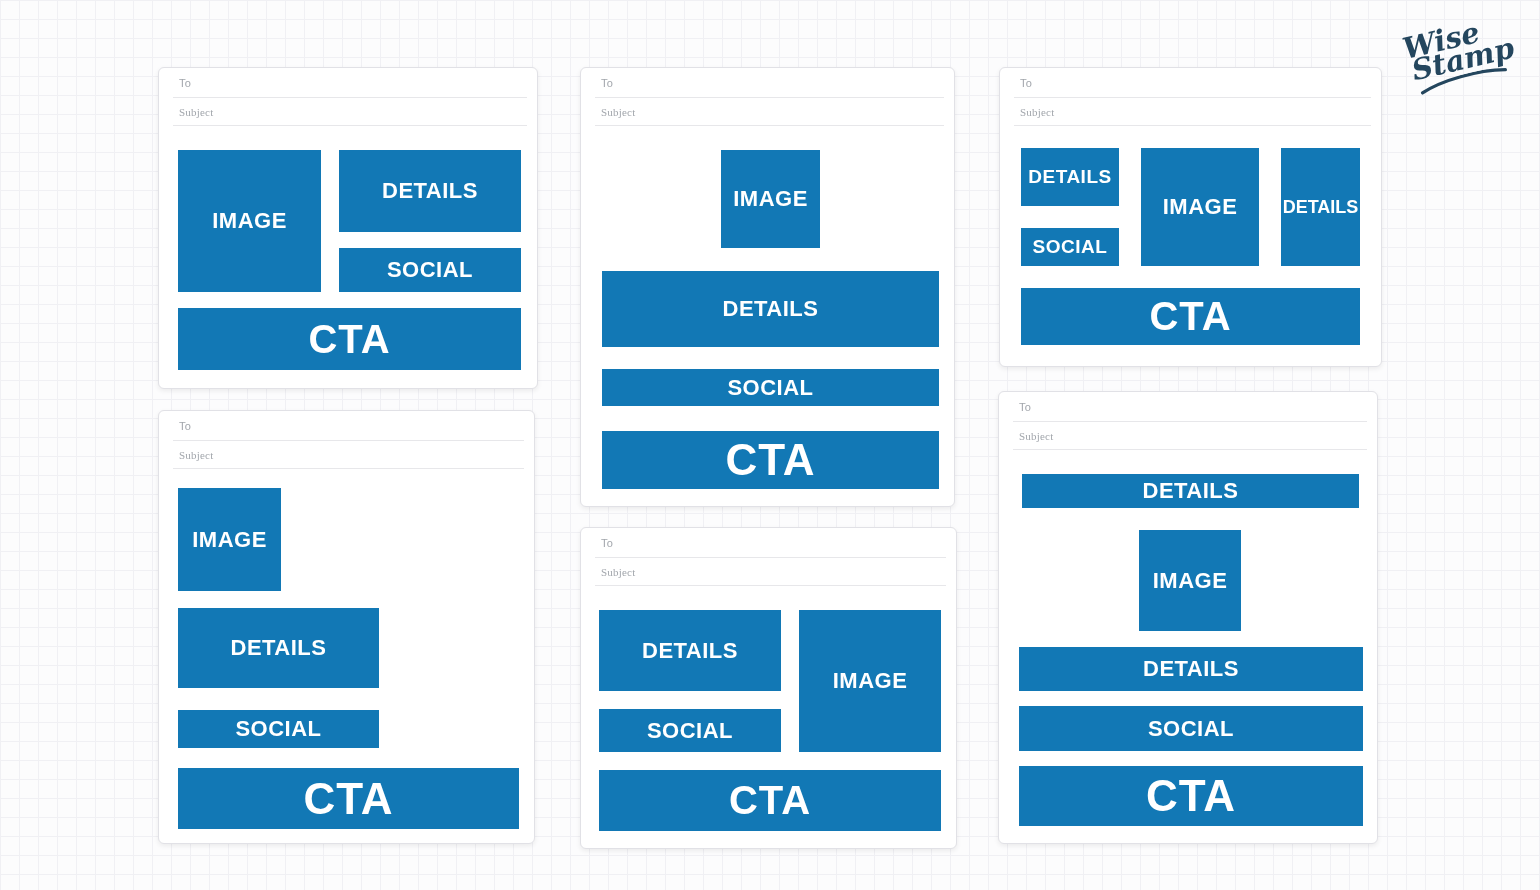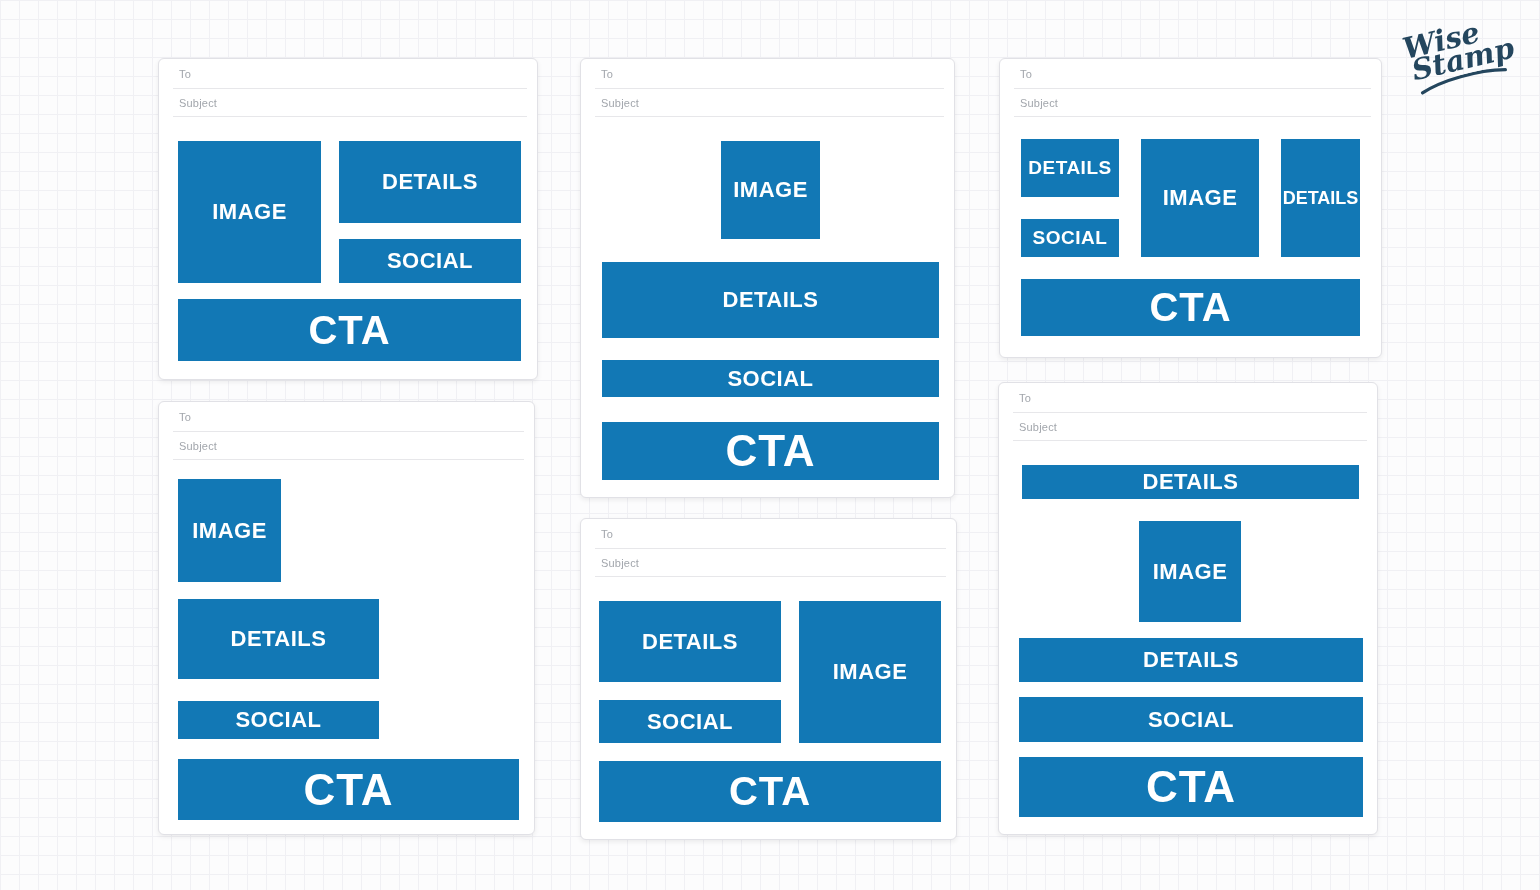--- a/index.html
+++ b/index.html
@@ -15,32 +15,33 @@
   }
   .stage { position:absolute; inset:0; }
 
   
   .card {
     position:absolute;
     background:#ffffff;
     border:1px solid #e1e1e6;
     border-radius:6px;
     box-shadow:0 2px 5px rgba(0,0,0,.07);
+    margin-top:9px;
   }
   .hdr { margin:0 10px 0 14px; }
   .hdr-row {
     height:30px;
     display:flex; align-items:center;
     border-bottom:1px solid #e7e7ea;
     padding-left:6px;
     font-size:11px;
     color:#a2a6ac;
     letter-spacing:.2px;
   }
-  .hdr-row.subject { height:28px; }
+  .hdr-row.subject { height:28px;font-family:Liberation Serif, serif; }
 
   .b {
     position:absolute;
     background:#1278b5;
     color:#ffffff;
     display:flex; align-items:center; justify-content:center;
     font-weight:700;
     letter-spacing:.5px;
     font-size:22px;
     text-align:center;

